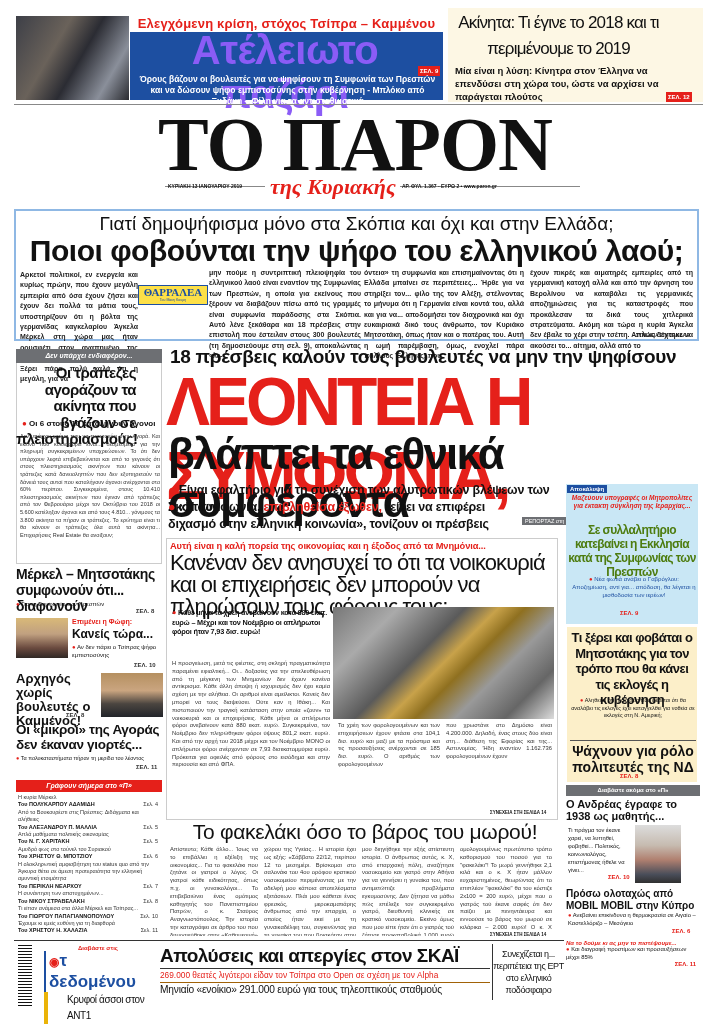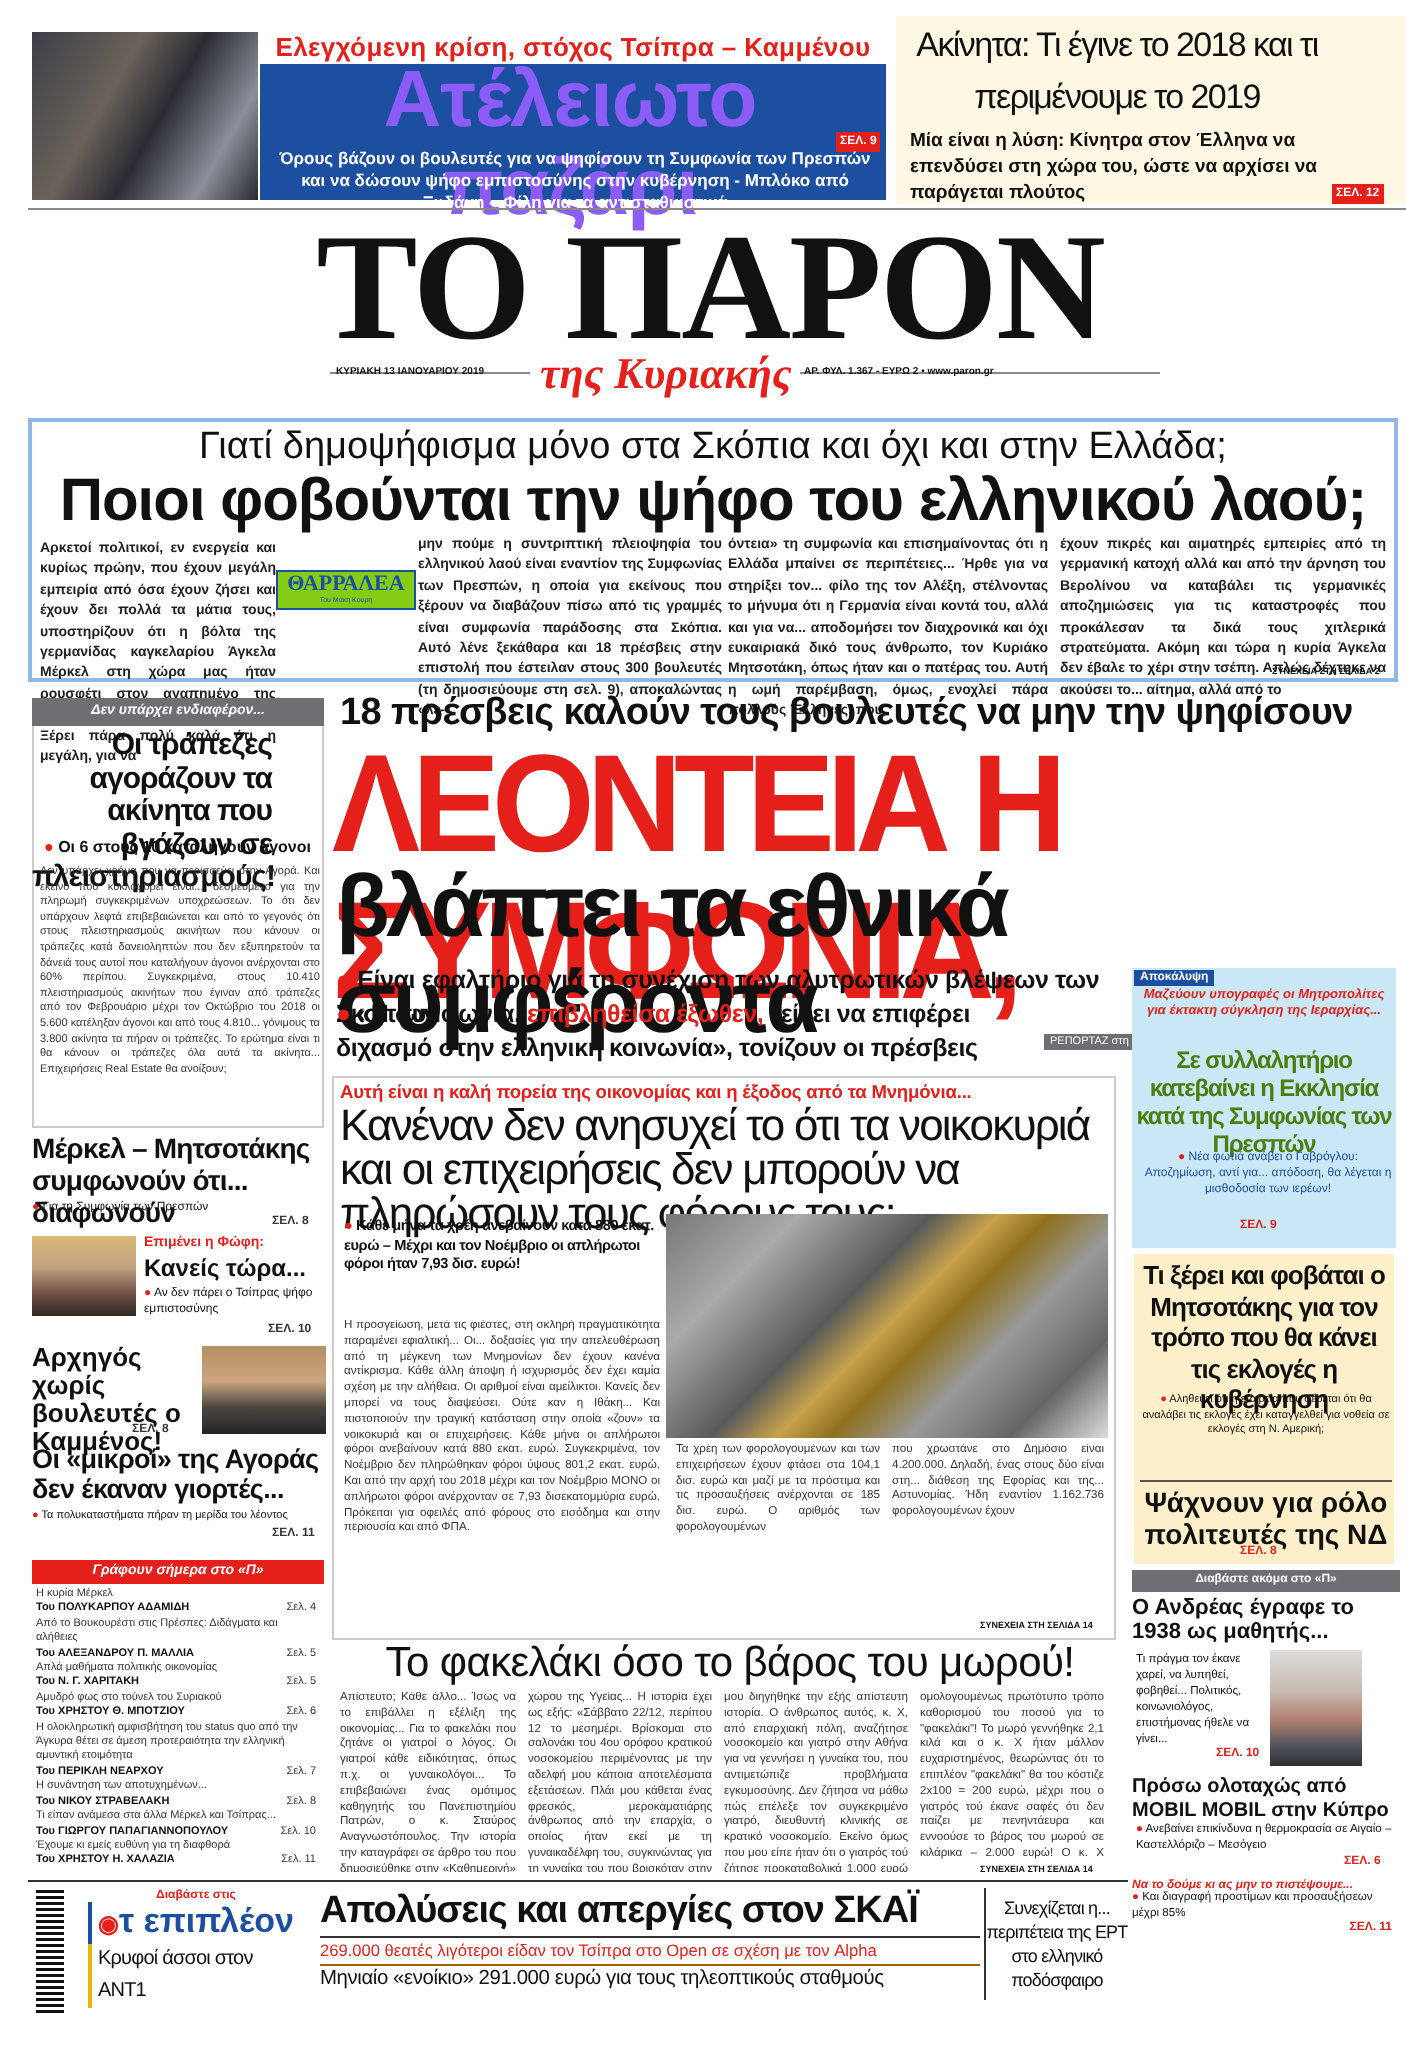--- a/index.html
+++ b/index.html
@@ -19,21 +19,21 @@
 #masthead{left:130px;top:108px;width:450px;height:72px;font-family:"Liberation Serif",serif;font-size:76px;font-weight:bold;text-align:center;line-height:72px;letter-spacing:-1px}
 .rule{height:1px;background:#888}
 #mh-date{left:168px;top:183px;font-size:5px;font-weight:bold}
 #mh-sub{left:270px;top:175px;font-family:"Liberation Serif",serif;font-style:italic;font-weight:bold;font-size:22px;color:#e5201a;line-height:24px}
 #mh-info{left:402px;top:183px;font-size:5px;font-weight:bold}
 
 #ref-box{left:14px;top:209px;width:685px;height:132px;border:2px solid #8fb8e4;background:#fff}
 #ref-kicker{left:14px;top:212px;width:685px;font-size:19px;text-align:center;line-height:24px;color:#111}
 #ref-title{left:14px;top:234px;width:685px;font-size:30px;text-align:center;line-height:34px;font-weight:bold;color:#111;letter-spacing:-.5px}
 .col{font-size:7px;line-height:10.4px;color:#222;font-weight:bold;text-align:justify}
-#thar{left:138px;top:285px;width:70px;height:20px;border:1.5px solid #1d4fa1;background:#84cc16;text-align:center}
+#thar{left:138px;top:285px;width:70px;height:20px;border:1.5px solid #1d4fa1;background:#fde047;text-align:center}
 #thar .n{font-family:"Liberation Serif",serif;font-size:11px;font-weight:bold;color:#1d4fa1;line-height:12px}
 #thar .a{font-size:3.5px;color:#1d4fa1;line-height:5px}
 
 #banks-box{left:16px;top:349px;width:146px;height:215px;border:1px solid #ccc}
 #banks-kicker{left:16px;top:349px;width:146px;height:14px;background:#6d6f73;color:#fff;font-size:7px;font-style:italic;font-weight:bold;text-align:center;line-height:14px}
 #banks-title{left:16px;top:365px;width:120px;font-size:15px;font-weight:bold;line-height:16.5px;text-align:right;letter-spacing:-.5px}
 #banks-bullet{left:22px;top:419px;width:140px;font-size:8px;font-weight:bold;line-height:10px}
 .dot{color:#e5201a}
 #banks-body{left:20px;top:433px;width:140px;font-size:5.5px;line-height:7.6px;color:#333;text-align:justify}
 
@@ -200,22 +200,22 @@
 <div class="abs" id="andreas-photo"></div>
 <div class="abs sel" style="left:608px;top:874px;color:#e5201a">ΣΕΛ. 10</div>
 <div class="abs" id="exxon">Πρόσω ολοταχώς από MOBIL MOBIL στην Κύπρο</div>
 <div class="abs" style="left:568px;top:912px;width:130px;font-size:5.8px;line-height:7.5px"><span class="dot">● </span><span>Ανεβαίνει επικίνδυνα η θερμοκρασία σε Αιγαίο – Καστελλόριζο – Μεσόγειο</span></div>
 <div class="abs sel" style="left:672px;top:928px;color:#e5201a">ΣΕΛ. 6</div>
 
 <div class="abs rule" style="left:14px;top:940px;width:550px;background:#333"></div>
 <div class="abs" id="barcode"></div>
 <div class="abs" id="tipo">
   <div style="font-size:6px;color:#e5201a;text-align:center;font-weight:bold">Διαβάστε στις</div>
-  <div style="font-size:17px;color:#1d4fa1;font-weight:bold;line-height:20px;border-left:2px solid #1d4fa1;padding-left:3px"><span style="color:#e5201a;font-size:12px">◉</span><span>τ επιπλέον</span></div>
-  <div style="font-size:10px;line-height:16px;border-left:2px solid #eab308;padding-left:3px;letter-spacing:-.4px">Κρυφοί άσσοι στον ANT1</div>
+  <div style="font-size:17px;color:#1d4fa1;font-weight:bold;line-height:20px;border-left:2px solid #1d4fa1;padding-left:3px"><span style="color:#e5201a;font-size:12px">◉</span><span>τ δεδομένου</span></div>
+  <div style="font-size:10px;line-height:16px;border-left:4px solid #eab308;padding-left:19px;letter-spacing:-.4px">Κρυφοί άσσοι στον ANT1</div>
 </div>
 <div class="abs" id="skai-title">Απολύσεις και απεργίες στον ΣΚΑΪ</div>
 <div class="abs" id="skai-red">269.000 θεατές λιγότεροι είδαν τον Τσίπρα στο Open σε σχέση με τον Alpha</div>
 <div class="abs" id="skai-black">Μηνιαίο «ενοίκιο» 291.000 ευρώ για τους τηλεοπτικούς σταθμούς</div>
 <div class="abs" id="ert">Συνεχίζεται η... περιπέτεια της ΕΡΤ στο ελληνικό ποδόσφαιρο</div>
 <div class="abs" id="debts">
   <div style="font-size:6px;color:#e5201a;font-weight:bold;font-style:italic">Να το δούμε κι ας μην το πιστέψουμε...</div>
   <div style="font-size:5.8px;line-height:7.5px"><span class="dot">● </span><span>Και διαγραφή προστίμων και προσαυξήσεων μέχρι 85%</span></div>
   <div style="font-size:6px;font-weight:bold;color:#e5201a;text-align:right;padding-right:4px">ΣΕΛ. 11</div>
 </div>

